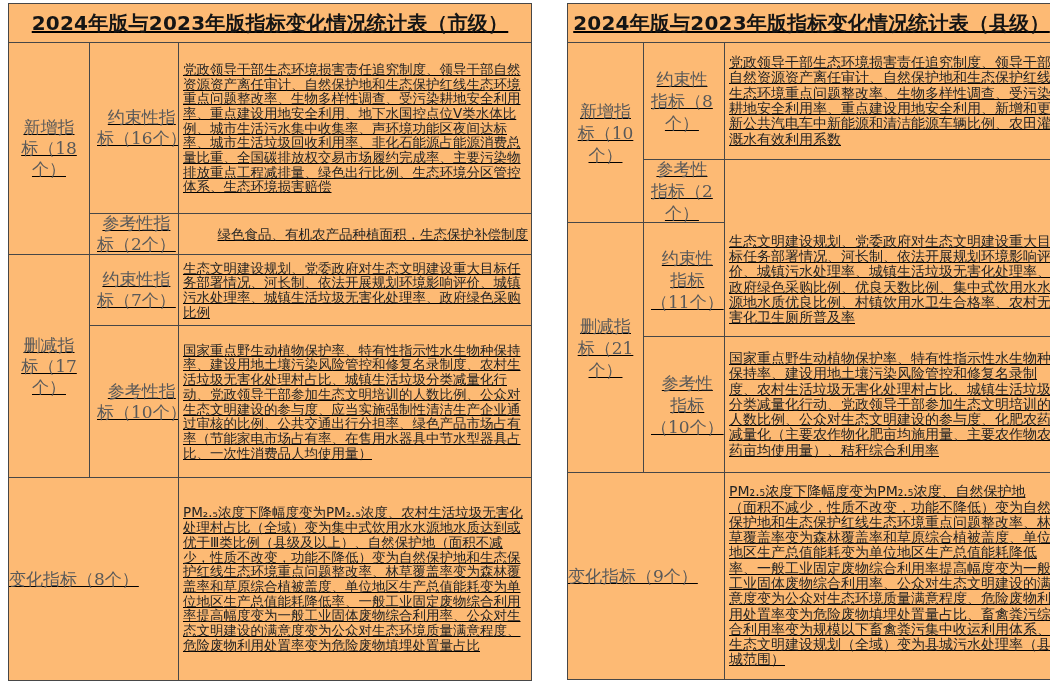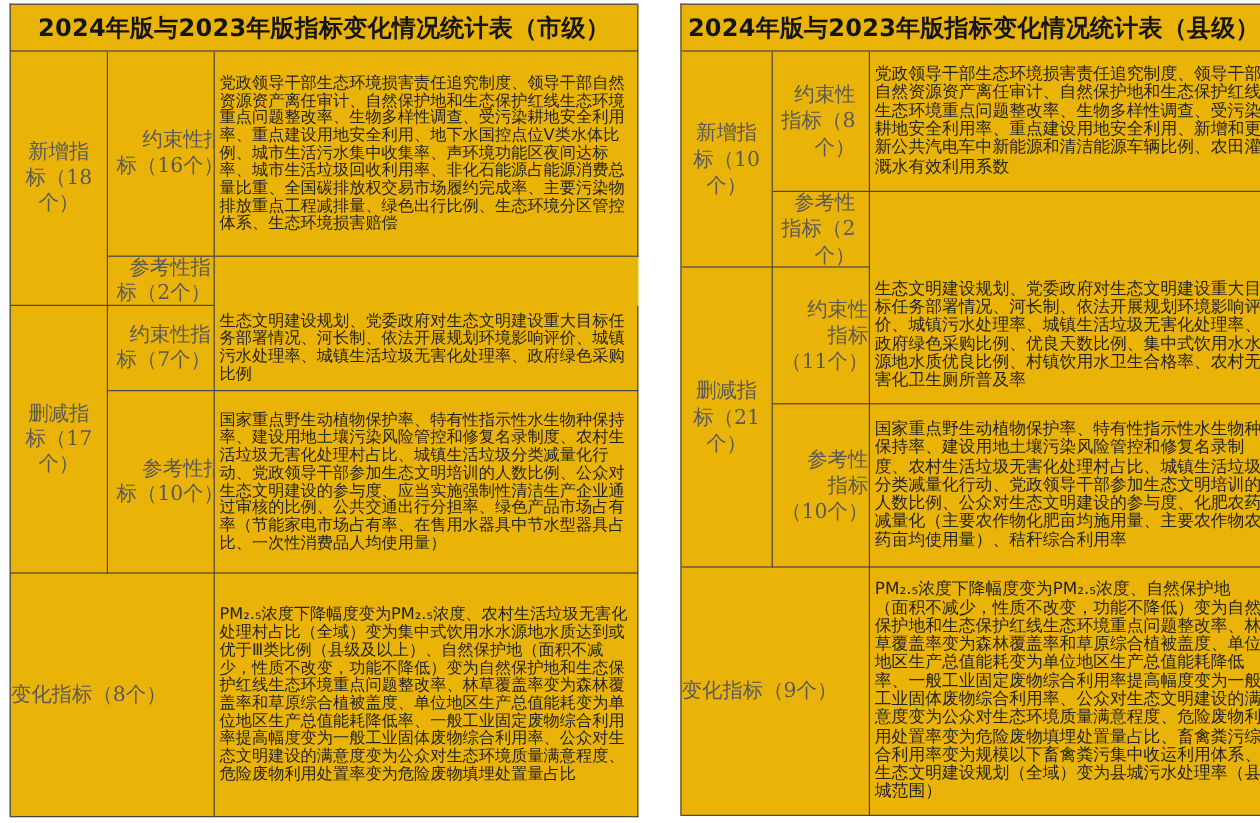--- a/index.html
+++ b/index.html
@@ -6,21 +6,22 @@
     body {
       width: 1050px; height: 686px; background: #ffffff;
       position: relative; overflow: hidden;
       font-family: "DejaVu Sans", sans-serif;
     }
     .tbl {
       position: absolute; top: 3px;
       display: grid;
       border-left: 1px solid #474747;
       border-top: 1px solid #474747;
-      background: #eab308;
+      background: #fdba74;
+      text-decoration: underline;
     }
     .cell {
       box-sizing: border-box;
       border-right: 1px solid #474747;
       border-bottom: 1px solid #474747;
       display: flex; align-items: center;
       overflow: hidden;
       justify-content: flex-end;
     }
     .title {
@@ -29,21 +30,21 @@
       font-size: 20px; font-weight: bold; color: #151515;
       letter-spacing: 0.2px;
     }
     .lab1 {
       justify-content: center; text-align: center;
       font-family: "DejaVu Serif", serif;
       font-size: 17px; line-height: 21px; color: #595959;
     }
     .lab1 span, .lab2 span { white-space: pre; }
     .lab2 {
-      justify-content: flex-start; text-align: right;
+      justify-content: flex-start; text-align: center;
       font-family: "DejaVu Serif", serif;
       font-size: 17px; line-height: 21px; color: #595959;
       padding-left: 7px;
     }
     .wide { padding-left: 0; justify-content: flex-start; }
     .items {
       font-family: "DejaVu Sans", sans-serif;
       color: #242424;
       padding: 0 3px 0 4px;
     }
@@ -67,20 +68,23 @@
   <div class="cell lab2" style="grid-column:2; grid-row:2;">
     <span>约束性指
 标（16个）</span>
   </div>
   <div class="cell items" style="grid-column:3; grid-row:2;">
     <span>党政领导干部生态环境损害责任追究制度、领导干部自然资源资产离任审计、自然保护地和生态保护红线生态环境重点问题整改率、生物多样性调查、受污染耕地安全利用率、重点建设用地安全利用、地下水国控点位V类水体比例、城市生活污水集中收集率、声环境功能区夜间达标率、城市生活垃圾回收利用率、非化石能源占能源消费总量比重、全国碳排放权交易市场履约完成率、主要污染物排放重点工程减排量、绿色出行比例、生态环境分区管控体系、生态环境损害赔偿</span>
   </div>
   <div class="cell lab2" style="grid-column:2; grid-row:3;">
     <span>参考性指
 标（2个）</span>
+  </div>
+  <div class="cell items" style="grid-column:3; grid-row:3;">
+    <span>绿色食品、有机农产品种植面积，生态保护补偿制度</span>
   </div>
 
   <div class="cell lab1" style="grid-column:1; grid-row:4/6;">
     <span>删减指
 标（17
 个）</span>
   </div>
   <div class="cell lab2" style="grid-column:2; grid-row:4;">
     <span>约束性指
 标（7个）</span>

